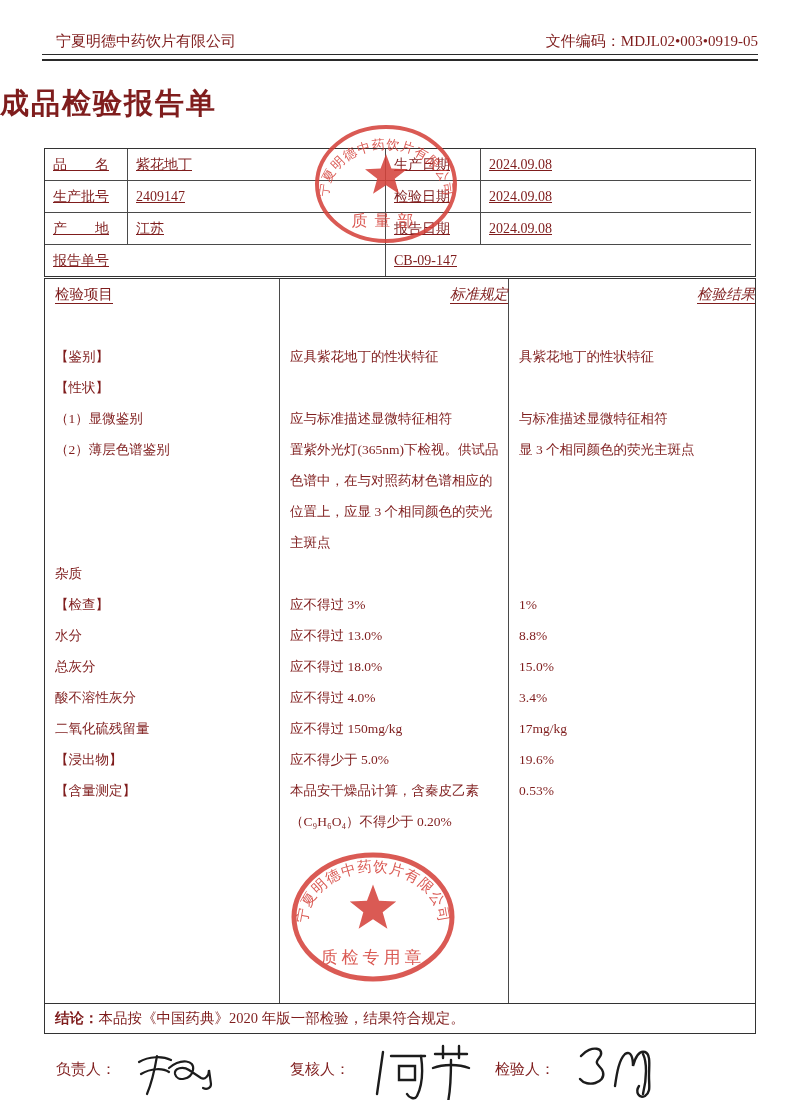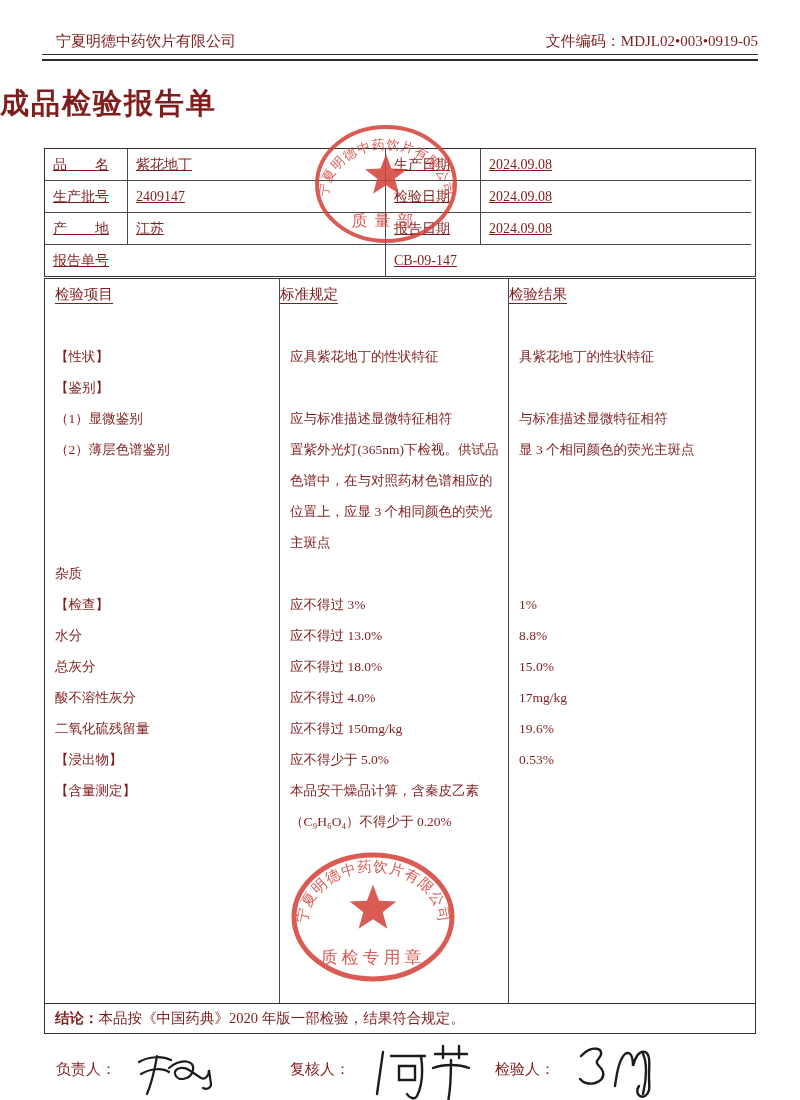--- a/index.html
+++ b/index.html
@@ -33,21 +33,21 @@
   .it.sp-a {grid-column:1/3;}
   .it.sp-b {grid-column:3/5;}
   
   .main-table {margin:1px auto 0; width:710px; border:1.5px solid #333; background:transparent;}
   .mt-cols {display:flex;}
   .mt-col1 {width:234px;}
   .mt-col2 {width:228px; border-left:1px solid #4a4a4a; border-right:1px solid #4a4a4a;}
   .mt-col3 {flex:1;}
   .mt-head {height:31px; line-height:31px; font-size:14.5px;}
   .mt-head.left {padding-left:10px;}
-  .mt-head.center {text-align:left;}
+  .mt-head.center {text-align:right;font-style:italic;}
   .mt-head span {text-decoration:underline; text-underline-offset:4px;}
   .ln {height:31px; line-height:31px; font-size:13.5px; padding-left:10px;
        white-space:nowrap; overflow:hidden;}
   .stamp-space {height:166px;}
   .mt-conclusion {border-top:1px solid #333; height:29px; line-height:29px;
                   font-size:14.5px; padding-left:10px; white-space:nowrap;}
   .mt-conclusion .b {font-weight:bold;}
   
   .sig-row {position:relative; height:80px; margin:6px 45px 0; font-size:15px;}
   .sig-label {position:absolute; top:20px;}
@@ -88,22 +88,22 @@
     <div class="it fc sp-a">报告单号</div>
     <div class="it sp-b">CB-09-147</div>
   </div>
 
   <div class="main-table">
     <div class="mt-cols">
 
       <div class="mt-col1">
         <div class="mt-head left"><span>检验项目</span></div>
         <div class="ln"></div>
+        <div class="ln">【鉴别】</div>
         <div class="ln">【性状】</div>
-        <div class="ln">【鉴别】</div>
         <div class="ln">（1）显微鉴别</div>
         <div class="ln">（2）薄层色谱鉴别</div>
         <div class="ln"></div>
         <div class="ln"></div>
         <div class="ln"></div>
         <div class="ln">杂质</div>
         <div class="ln">【检查】</div>
         <div class="ln">水分</div>
         <div class="ln">总灰分</div>
         <div class="ln">酸不溶性灰分</div>
@@ -143,20 +143,21 @@
         <div class="ln"></div>
         <div class="ln">与标准描述显微特征相符</div>
         <div class="ln">显 3 个相同颜色的荧光主斑点</div>
         <div class="ln"></div>
         <div class="ln"></div>
         <div class="ln"></div>
         <div class="ln"></div>
         <div class="ln">1%</div>
         <div class="ln">8.8%</div>
         <div class="ln">15.0%</div>
+        <div class="ln">3.4%</div>
         <div class="ln">17mg/kg</div>
         <div class="ln">19.6%</div>
         <div class="ln">0.53%</div>
         <div class="ln"></div>
         <div class="stamp-space"></div>
       </div>
     </div>
 
     <div class="mt-conclusion">
       <span class="b">结论：</span><span>本品按《中国药典》2020 年版一部检验，结果符合规定。</span>

